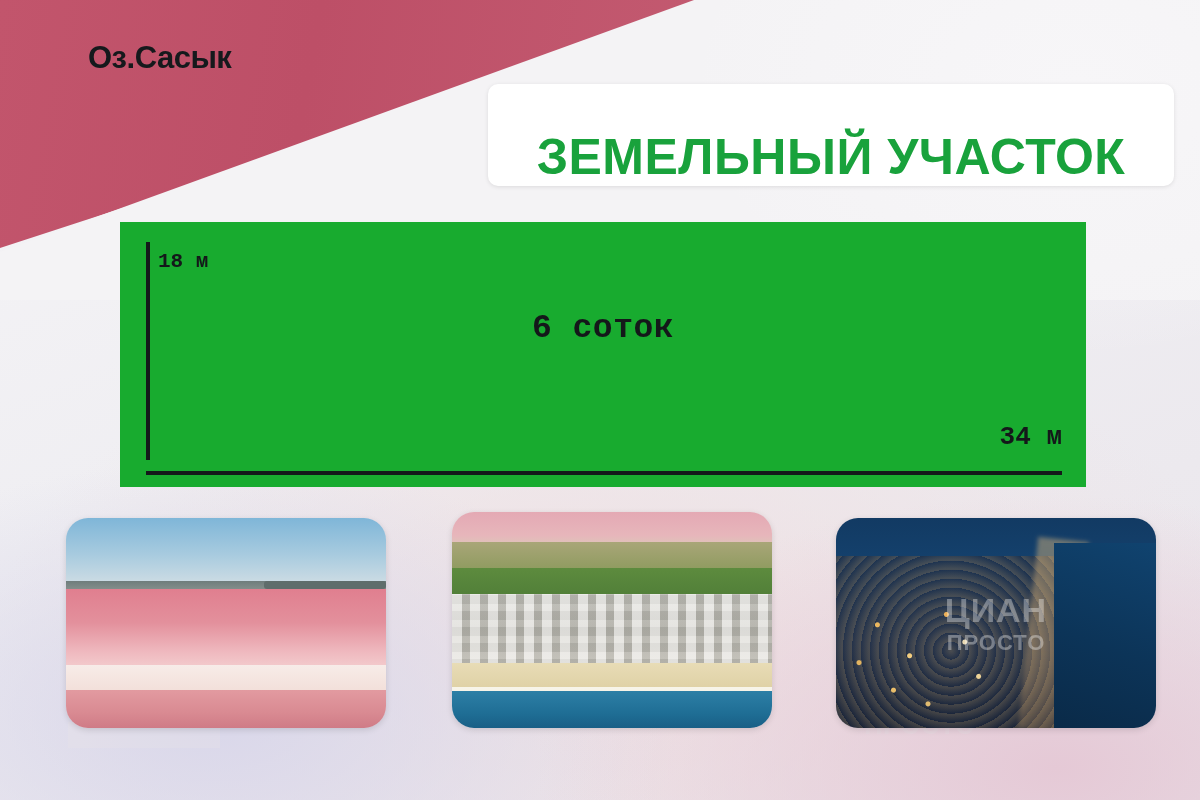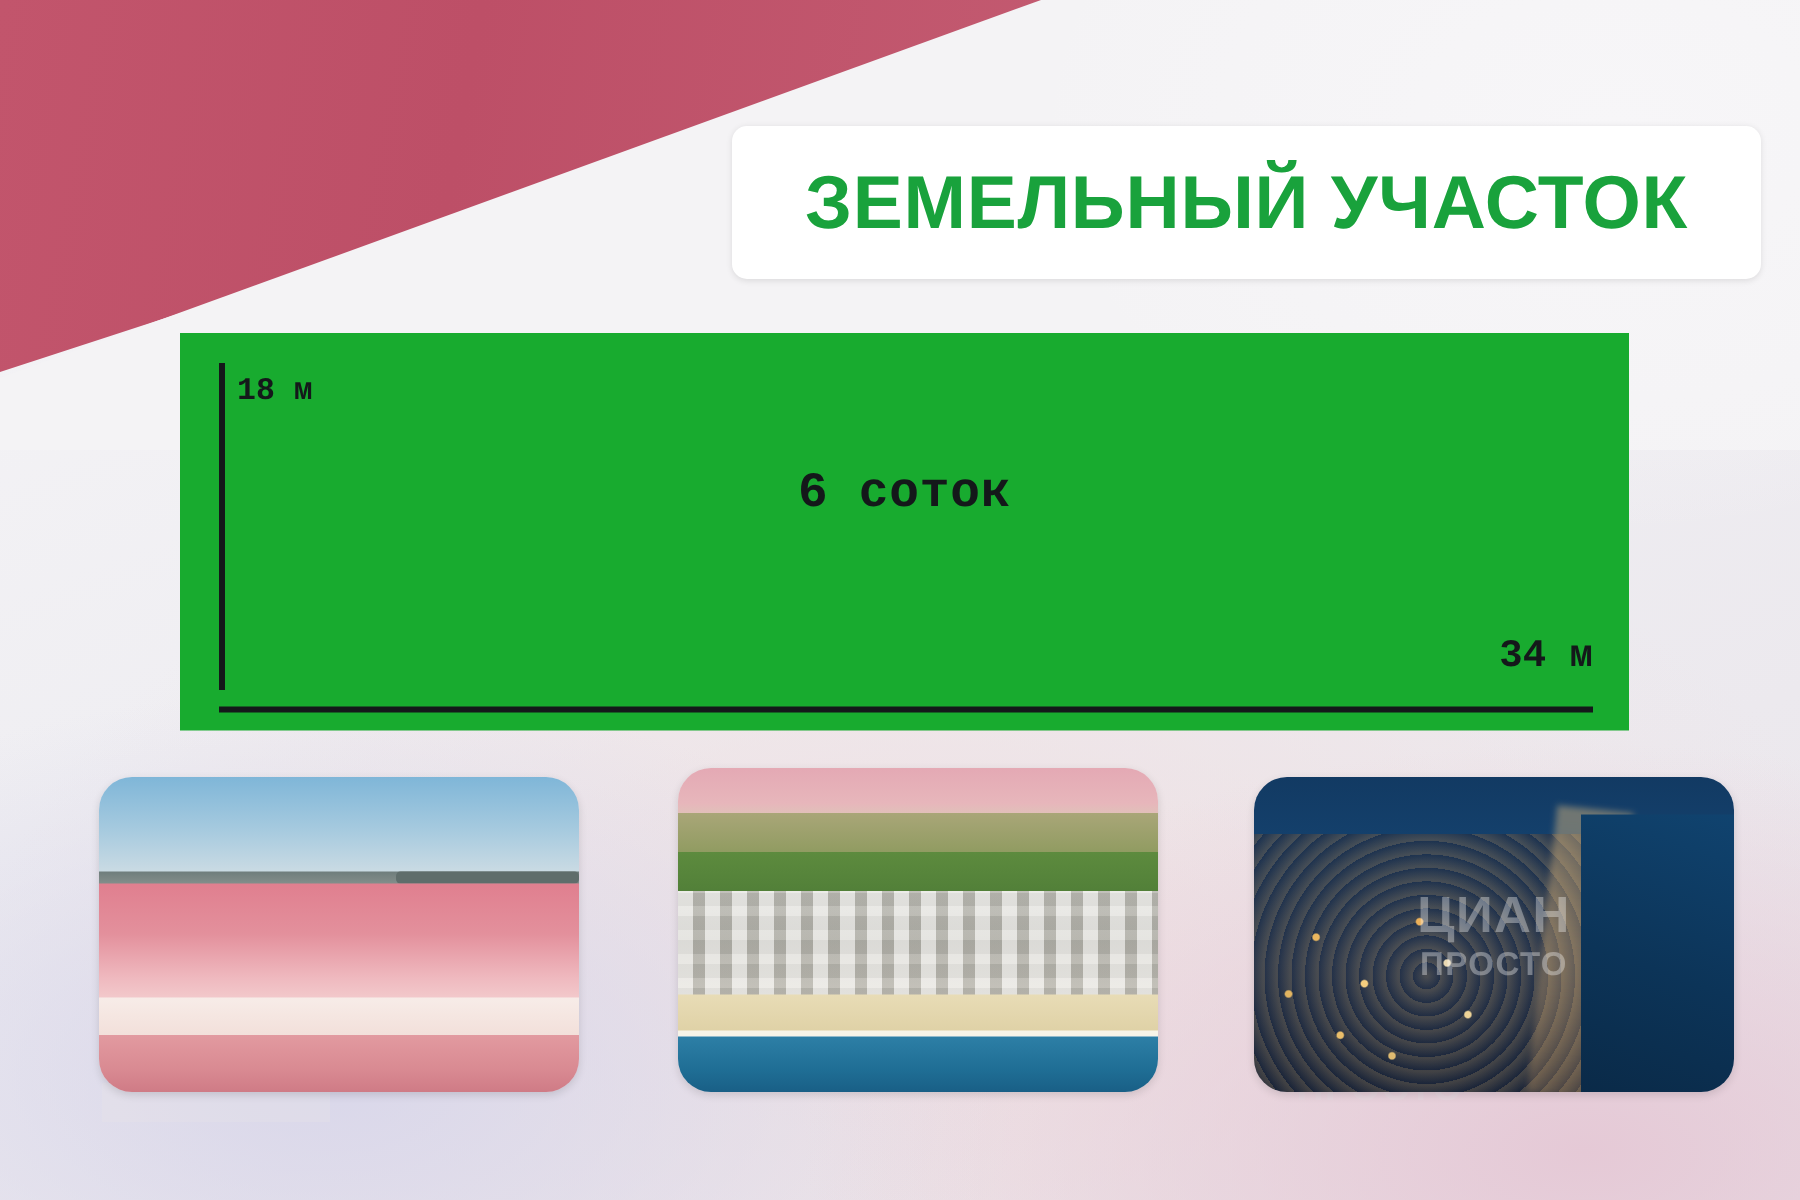--- a/index.html
+++ b/index.html
@@ -118,21 +118,21 @@
   .title-card {
     position: absolute;
     left: 488px;
     top: 84px;
     width: 686px;
     height: 102px;
     background: #ffffff;
     border-radius: 10px;
     box-shadow: 0 1px 4px rgba(0,0,0,0.10);
     display: flex;
-    align-items: center;
+    align-items: flex-end;
     justify-content: center;
   }
   .title-text {
     font-size: 50px;
     font-weight: 700;
     color: #19a23c;
     letter-spacing: 0.5px;
     white-space: nowrap;
   }
 
@@ -291,20 +291,21 @@
   <div class="watermark">
     <div class="wm-m">М</div>
     <div class="wm-bar"></div>
   </div>
 
   <div class="watermark2">
     <div class="wm2-top">ЦИАН</div>
     <div class="wm2-bot">ПРОСТО</div>
   </div>
 
+  <div class="lake-label">Оз.Сасык</div>
 
   <div class="title-card">
     <div class="title-text">ЗЕМЕЛЬНЫЙ УЧАСТОК</div>
   </div>
 
   <div class="plot">
     <div class="plot-line-v"></div>
     <div class="plot-line-h"></div>
     <div class="plot-h-label">18 м</div>
     <div class="plot-area-text">6 соток</div>

